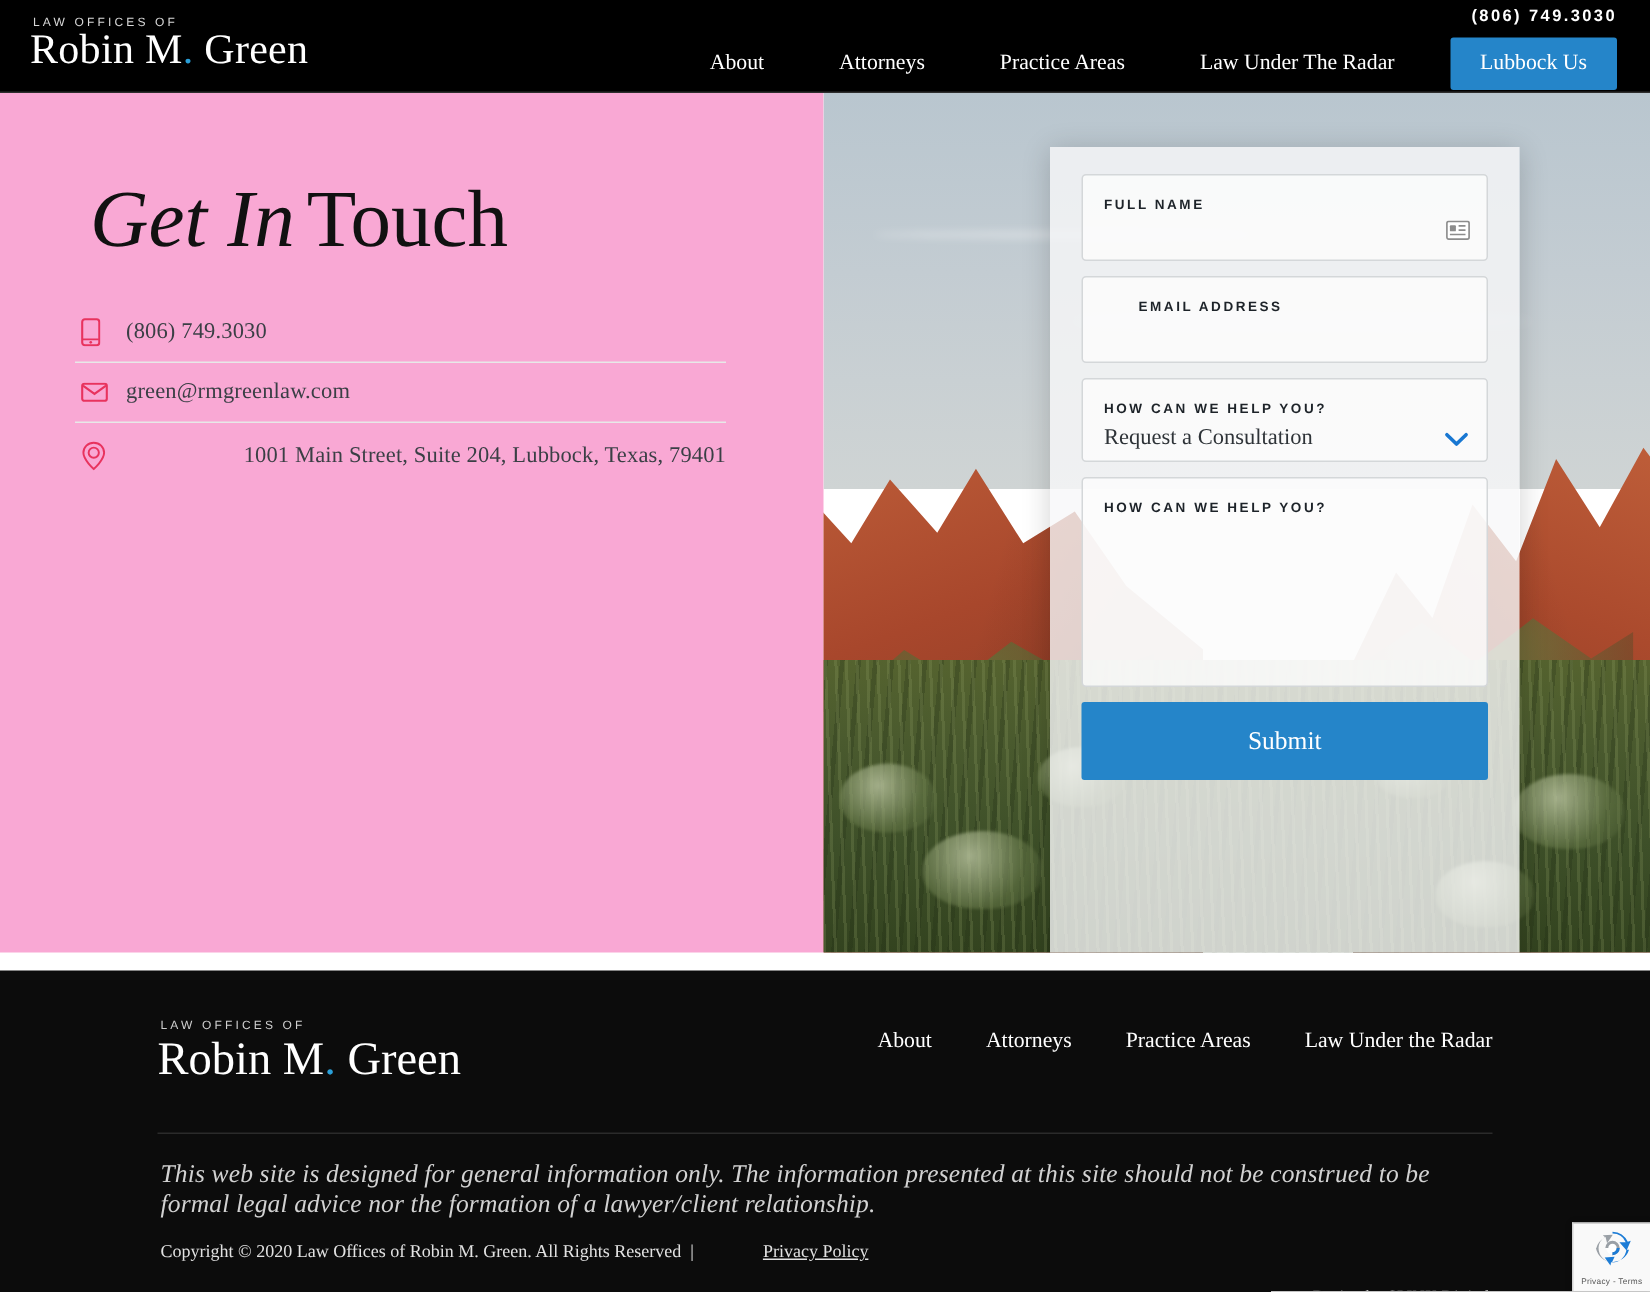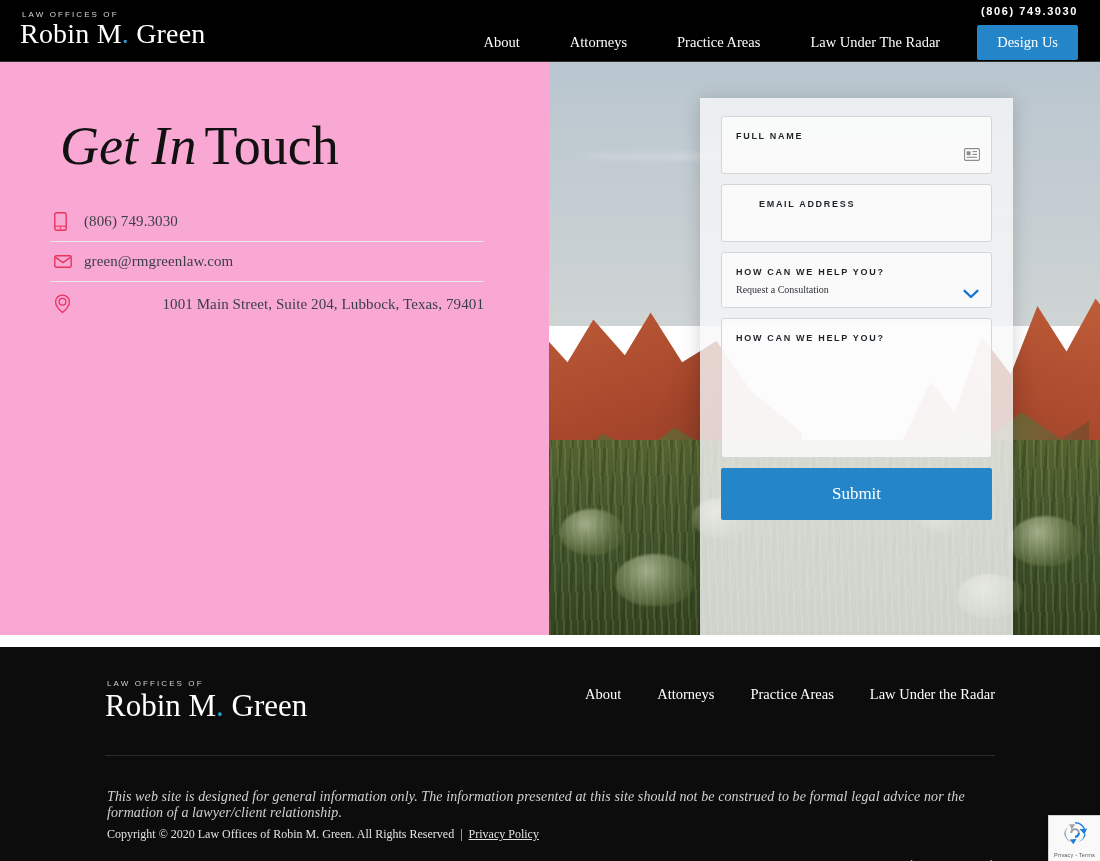--- a/index.html
+++ b/index.html
@@ -175,21 +175,21 @@
   .f-name { height:58px; }
   .f-email { height:58px;padding-left:37px; }
   .f-phone { height:58px; }
   .f-select { height:56px; padding-bottom:0; }
   .f-msg { height:140px; }
   .autofill-ico {
     position:absolute; right:11px; top:30px; width:16px; height:13px;
   }
   .select-value {
     font-family:"Liberation Serif", serif;
-    font-size:10px; color:#2e3338; margin-top:7px;
+    font-size:15px; color:#2e3338; margin-top:7px;
   }
   .chev { position:absolute; right:12px; top:32px; }
   .submit-btn {
     width:100%; height:52px; background:#2585c9; border:none;
     color:#ffffff; font-family:"Liberation Serif", serif; font-size:17px;
     border-radius:2px; cursor:pointer; display:flex; align-items:center; justify-content:center;
     margin-top:4px;
   }
 
   
@@ -216,27 +216,27 @@
     color:#ffffff; text-decoration:none;
     font-family:"Liberation Serif", serif; font-size:14.5px; white-space:nowrap;
   }
   .f-divider {
     position:absolute; left:105px; top:108px; width:890px; height:1px;
     background:#2b2b2b;
   }
   .f-disclaimer {
     position:absolute; left:107px; top:126px; width:890px;
     font-family:"Liberation Serif", serif; font-style:italic;
-    font-size:14px; color:#d2d2d2; letter-spacing:.1px;margin-top:16px;
+    font-size:17px; color:#d2d2d2; letter-spacing:.1px;
   }
   .f-copy {
     position:absolute; left:107px; top:180px;
     font-family:"Liberation Serif", serif; font-size:12px; color:#e2e2e2;
   }
-  .f-copy a { color:#e2e2e2; text-decoration:underline; }
+  .f-copy a { color:#e2e2e2; text-decoration:underline;margin-left:40px; }
   .f-sep { padding:0 6px; }
   .f-design {
     position:absolute; right:107px; top:180px;
     font-family:"Liberation Serif", serif; font-size:11.5px; color:#b9b9b9;margin-top:32px;
   }
 
   
   .recaptcha {
     position:absolute; right:0; bottom:0; width:52px; height:46px;
     background:#f9f9f9; border:1px solid #d3d3d3; border-right:none; border-bottom:none;
@@ -262,21 +262,21 @@
       </div>
     </div>
 
     <div class="header-phone">(806) 749.3030</div>
 
     <div class="nav">
       <a href="#">About</a>
       <a href="#">Attorneys</a>
       <a href="#">Practice Areas</a>
       <a href="#">Law Under The Radar</a>
-      <a href="#" class="contact-btn">Design Us</a>
+      <a href="#" class="contact-btn">Lubbock Us</a>
     </div>
   </div>
 
   <div class="main">
 
     <div class="left-col">
       <div class="heading">
         <span class="it">Get In</span><span class="rg">Touch</span>
       </div>
 

